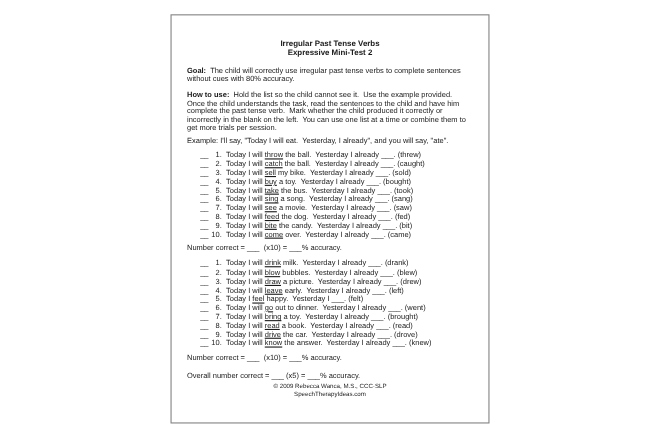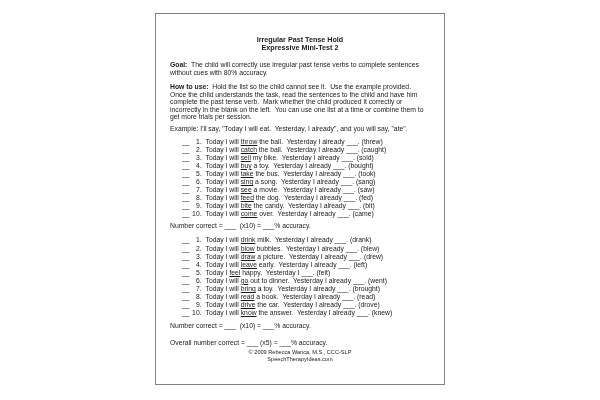--- a/index.html
+++ b/index.html
@@ -67,21 +67,21 @@
     text-align: center;
     font-size: 5.6px;
     line-height: 7px;
   }
 </style>
 </head>
 <body>
 
 <div class="page">
   <h1 class="title">
-      <span class="tline">Irregular Past Tense Hold</span>
+      <span class="tline">Irregular Past Tense Verbs</span>
       <span class="tline">Expressive Mini-Test 2</span>
     </h1>
 
   <p class="para goal"><span class="lbl">Goal:</span>  <span>The child will correctly use irregular past tense verbs to complete sentences without cues with 80% accuracy.</span></p>
 
   <p class="para how"><span class="lbl">How to use:</span>  <span>Hold the list so the child cannot see it.  Use the example provided.  Once the child understands the task, read the sentences to the child and have him complete the past tense verb.  Mark whether the child produced it correctly or incorrectly in the blank on the left.  You can use one list at a time or combine them to get more trials per session.</span></p>
 
   <p class="para example">Example: I'll say, "Today I will eat.  Yesterday, I already", and you will say, "ate".</p>
 
   <div class="list list-1">

